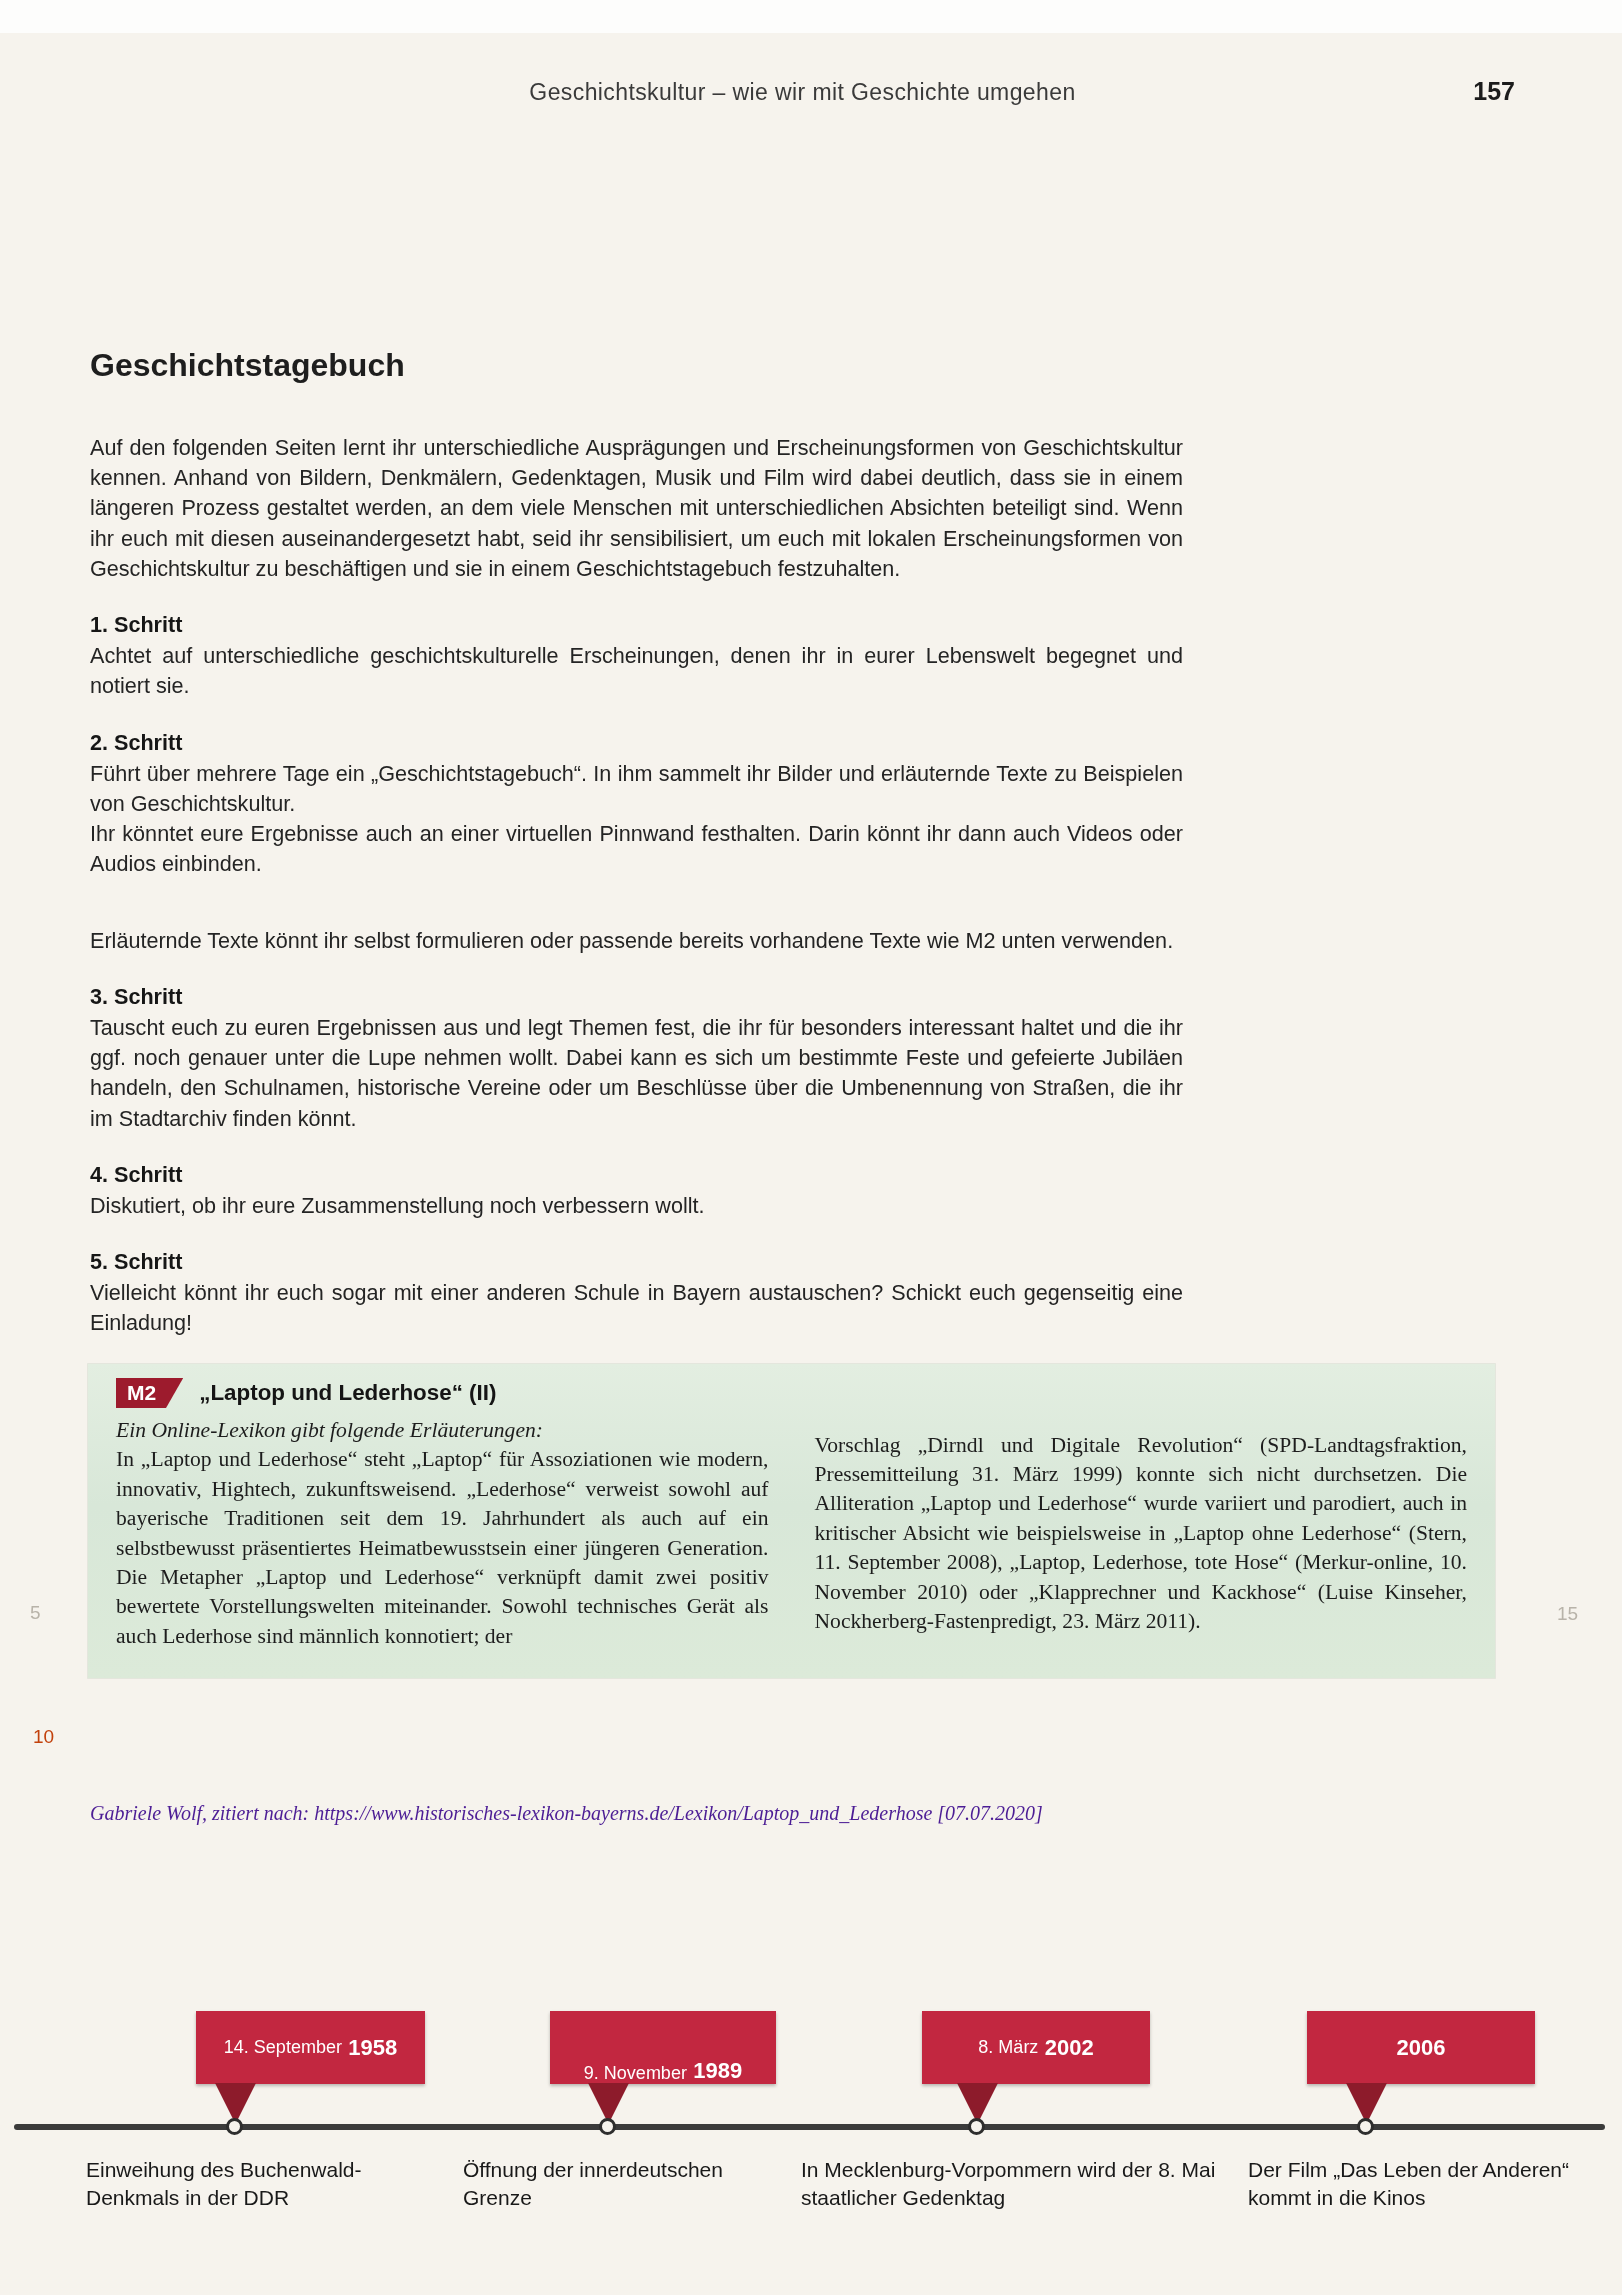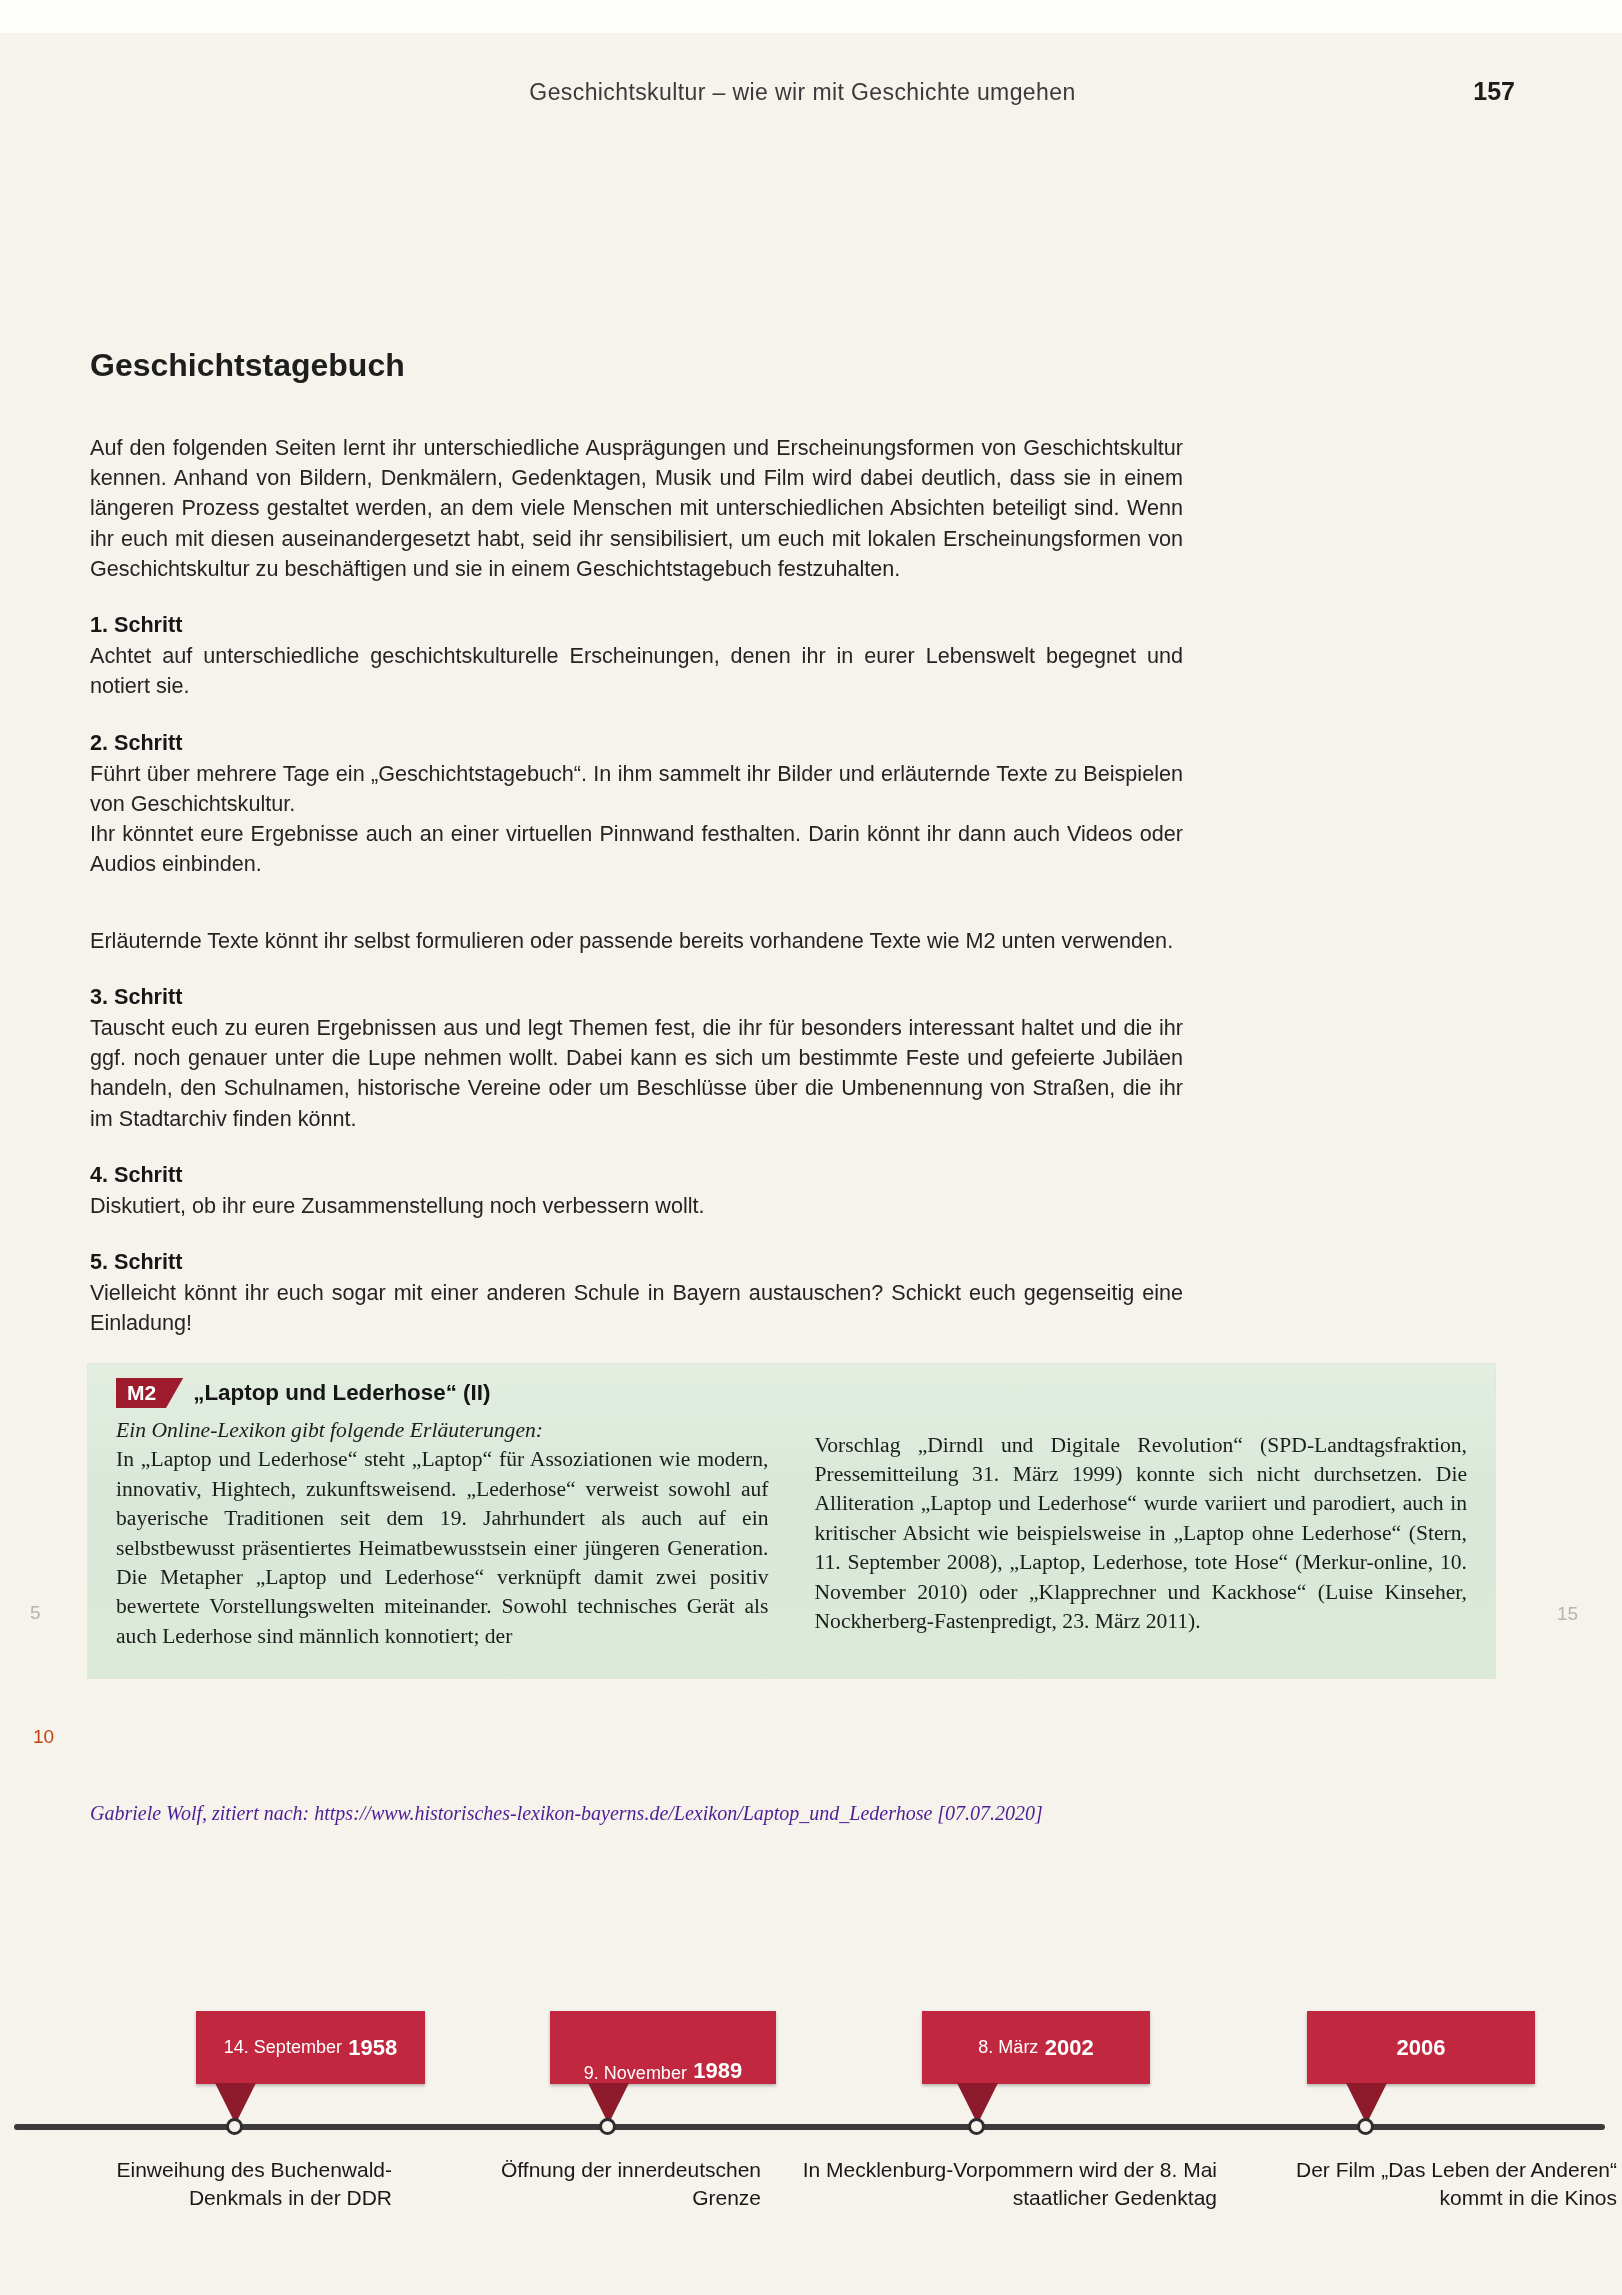--- a/index.html
+++ b/index.html
@@ -22,21 +22,21 @@
   .columns{position:absolute;top:433px;left:90px;width:1093px;display:flex;gap:46px;flex-direction:column;}
   .col{flex:1;min-width:0;}
   .col p{margin:0 0 0 0;font-size:21.6px;line-height:1.40;text-align:justify;hyphens:auto;color:#242424;}
   .col p + p{margin-top:0;}
   .step-h{font-weight:700;font-size:21.6px;margin:28px 0 3.1px 0;color:#161616;}
   
   .m2-box{position:absolute;top:1364px;left:88px;width:1407px;
           background:linear-gradient(180deg,#e3eee1 0%,#d8e7d8 45%,#dcead9 100%);
           box-sizing:border-box;padding:14px 28px 27px 28px;
           box-shadow:0 0 0 0.8px rgba(160,180,160,.25);}
-  .m2-head{display:flex;align-items:center;gap:10px;margin-bottom:7.9px;}
+  .m2-head{display:flex;align-items:center;gap:16px;margin-bottom:7.9px;}
   .m2-badge{background:#9d1b2d;color:#fff;font-weight:700;font-size:21px;
             padding:3.1px 27px 3.1px 11px;
             clip-path:polygon(0 0,100% 0,calc(100% - 17.3px) 100%,0 100%);}
   .m2-title{font-weight:700;font-size:22.4px;color:#151515;}
   .m2-cols{display:flex;gap:46px;align-items:center;}
   .m2-col{flex:1;min-width:0;font-family:"Liberation Serif",serif;font-size:21.6px;
           line-height:1.36;text-align:justify;hyphens:auto;color:#1d1d1d;}
   .m2-sub{font-style:italic;margin:0 0 1.6px 0;}
   .m2-col p{margin:0;}
   
@@ -57,21 +57,21 @@
   .f1{left:196px;width:229px;}
   .f2{left:550px;width:226px;align-items:flex-end;}
   .f3{left:922px;width:228px;}
   .f4{left:1307px;width:228px;}
   .fold{position:absolute;top:2083px;width:41px;height:41px;background:#8d1b2b;
         clip-path:polygon(0 0,100% 0,50% 100%);}
   .fo1{left:215px;} .fo2{left:588px;} .fo3{left:957px;} .fo4{left:1346px;}
   .pin{position:absolute;top:2118px;width:11px;height:11px;border-radius:50%;
        background:#f6f3ed;border:3.9px solid #2e2e2e;}
   .p1{left:226px;} .p2{left:599px;} .p3{left:968px;} .p4{left:1357px;}
-  .cap{position:absolute;top:2156px;font-size:21px;line-height:1.35;text-align:right;color:#191919;}
+  .cap{position:absolute;top:2156px;font-size:21px;line-height:1.35;text-align:left;color:#191919;}
   .c1{left:86px;width:306px;}
   .c2{left:463px;width:298px;}
   .c3{left:801px;width:416px;}
   .c4{left:1248px;width:369px;}
 </style>
 </head>
 <body>
 
 <div class="page">
   <div class="top-strip"></div>

